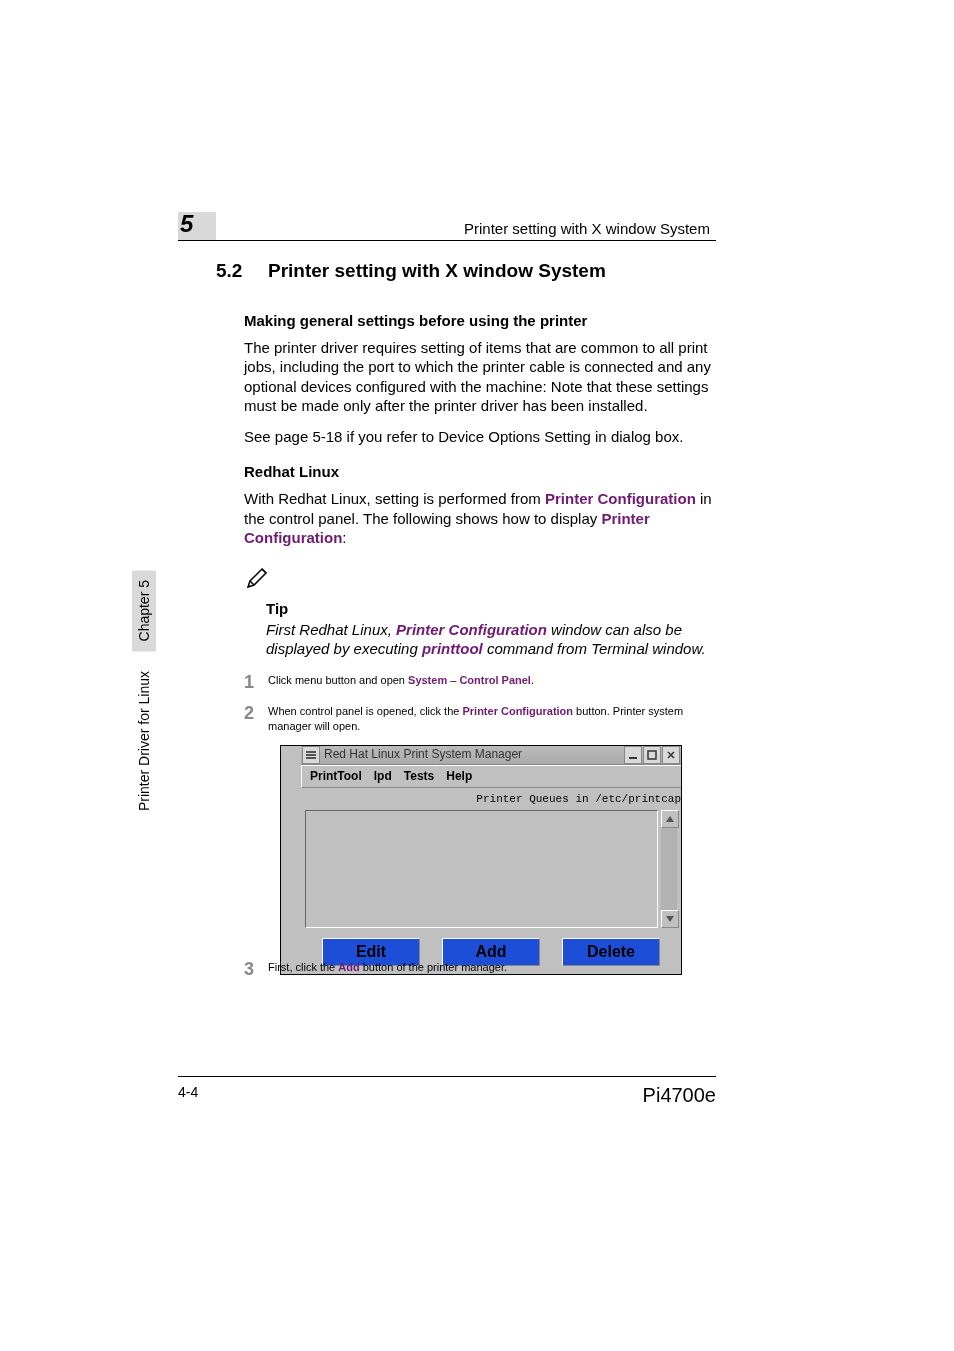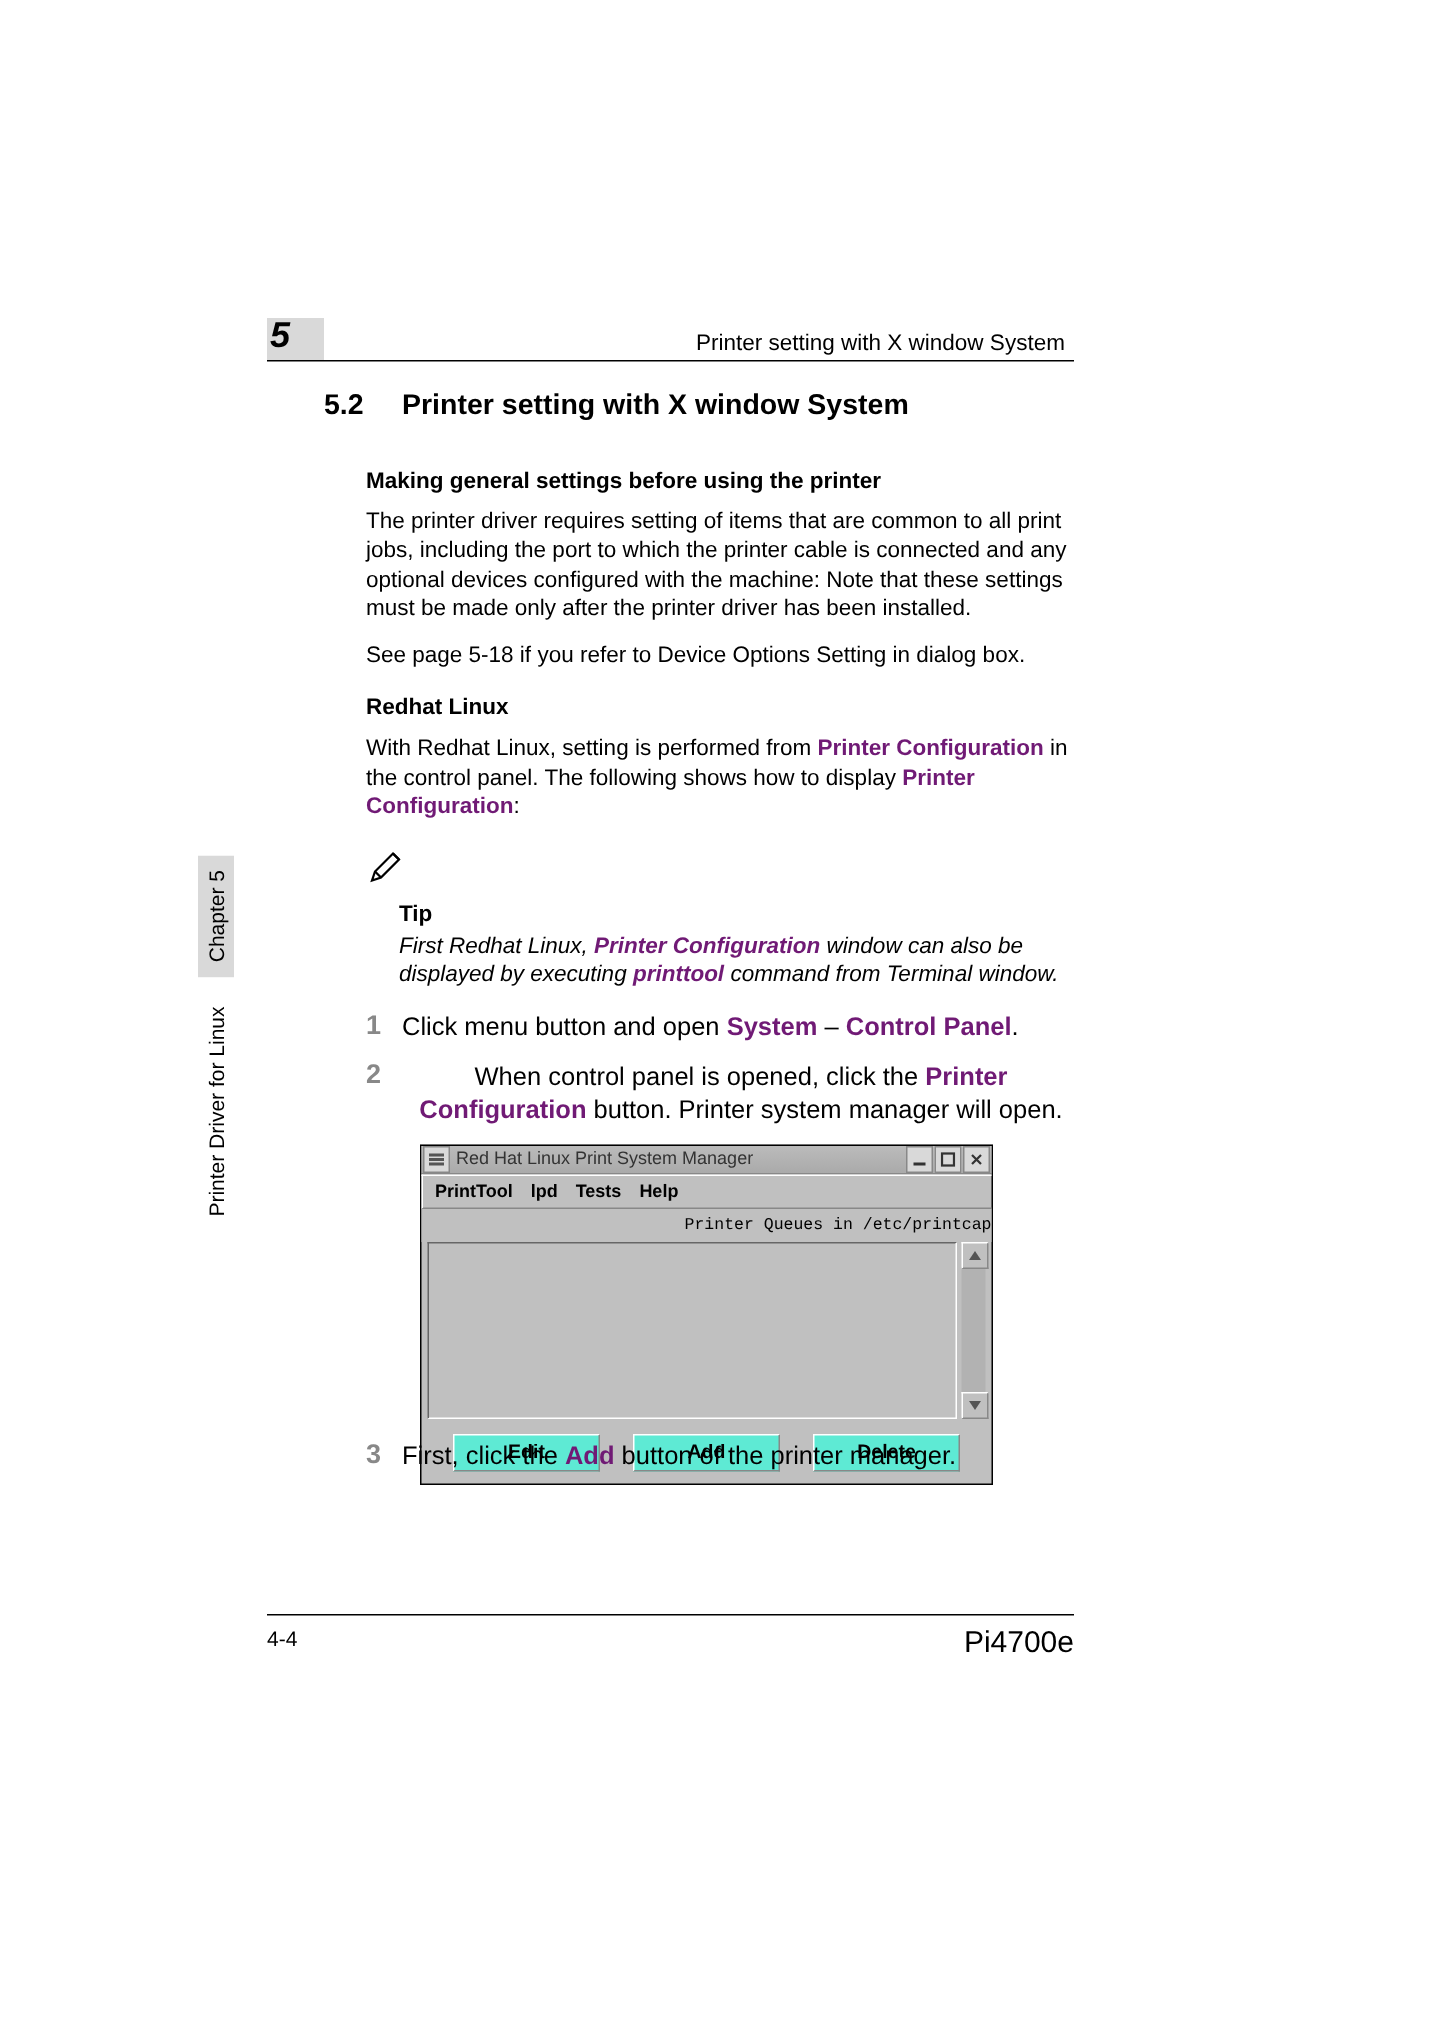--- a/index.html
+++ b/index.html
@@ -103,34 +103,34 @@
   }
   .step-num {
     font-size: 18px;
     font-weight: bold;
     color: #888;
     width: 24px;
     flex: none;
     line-height: 1.1;
   }
   .step-text {
-    font-size: 17px;
+    font-size: 11px;
     line-height: 1.28;
-    text-align: center;
   }
 
   
   .xwin {
     width: 380px;
     margin-left: 36px;
     margin-top: 12px;
     font-family: "Helvetica", Arial, sans-serif;
     font-size: 12px;
     border: 1px solid #000;
     background: #c0c0c0;
+    padding-left: 20px;
   }
   .xwin-title {
     display: flex;
     align-items: center;
     height: 18px;
     background: linear-gradient(#bbb, #aaa);
     border-bottom: 1px solid #888;
   }
   .xwin-title-icon {
     width: 16px;
@@ -213,26 +213,26 @@
   }
   .xwin-buttons {
     display: flex;
     justify-content: space-around;
     padding: 6px 10px 8px 10px;
   }
   .xwin-btn {
     width: 96px;
     text-align: center;
     padding: 3px 0;
-    background: #5eead4;
+    background: #1d4ed8;
     border: 1px solid #888;
     border-top-color: #fff;
     border-left-color: #fff;
     font-weight: bold;
-    font-size: 13px;
+    font-size: 16px;
   }
 
   
   .sidebar {
     position: absolute;
     top: 570px;
     left: 130px;
     width: 28px;
     height: 340px;
     display: flex;

